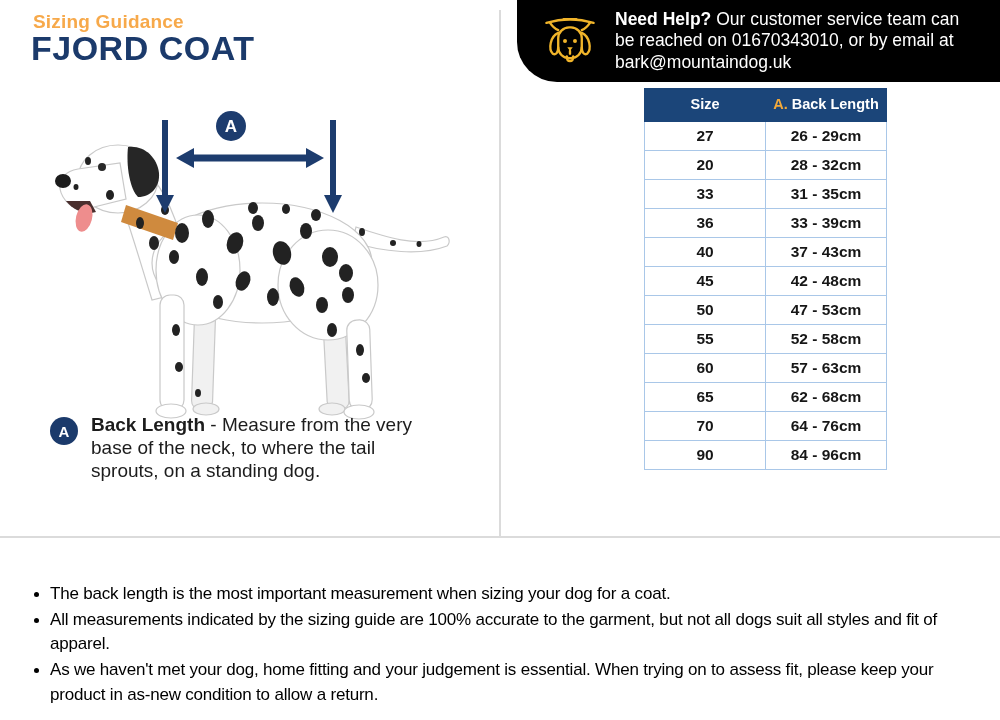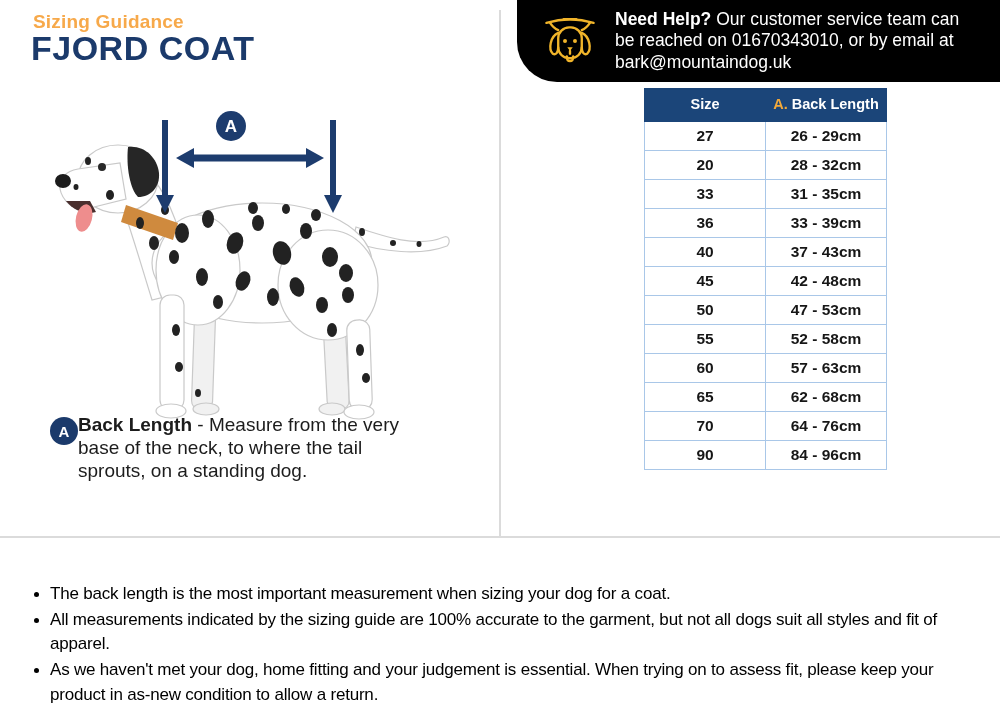--- a/index.html
+++ b/index.html
@@ -32,21 +32,21 @@
                    color:#161616; height:28px; padding:0;margin-top:20px; }
 
   
   .figure { position:absolute; left:30px; top:95px; width:430px; height:330px; }
 
   
   .legend { position:absolute; left:50px; top:413px; display:flex; align-items:flex-start; }
   .legend-badge { width:28px; height:28px; border-radius:50%; background:#1B3A6B; color:#ffffff;
                   font-weight:bold; font-size:15px; display:flex; align-items:center; justify-content:center;
                   margin-top:4px; flex:0 0 auto; }
-  .legend-text { width:350px; font-size:19px; line-height:1.22; color:#1c1c1c; }
+  .legend-text { margin-left:13px; width:350px; font-size:19px; line-height:1.22; color:#1c1c1c; }
   .legend-term { font-weight:bold; }
 
   
   .notes { position:absolute; left:18px; top:570px; width:972px; }
   .notes ul { margin:12px; padding:0; list-style:none; }
   .notes li { position:relative; padding-left:20px; font-size:17px; line-height:1.42;
               color:#000000; letter-spacing:-0.2px; margin-bottom:2px; }
   .notes li::before { content:""; position:absolute; left:4px; top:10px; width:5px; height:5px;
                       border-radius:50%; background:#000; }
 </style>

